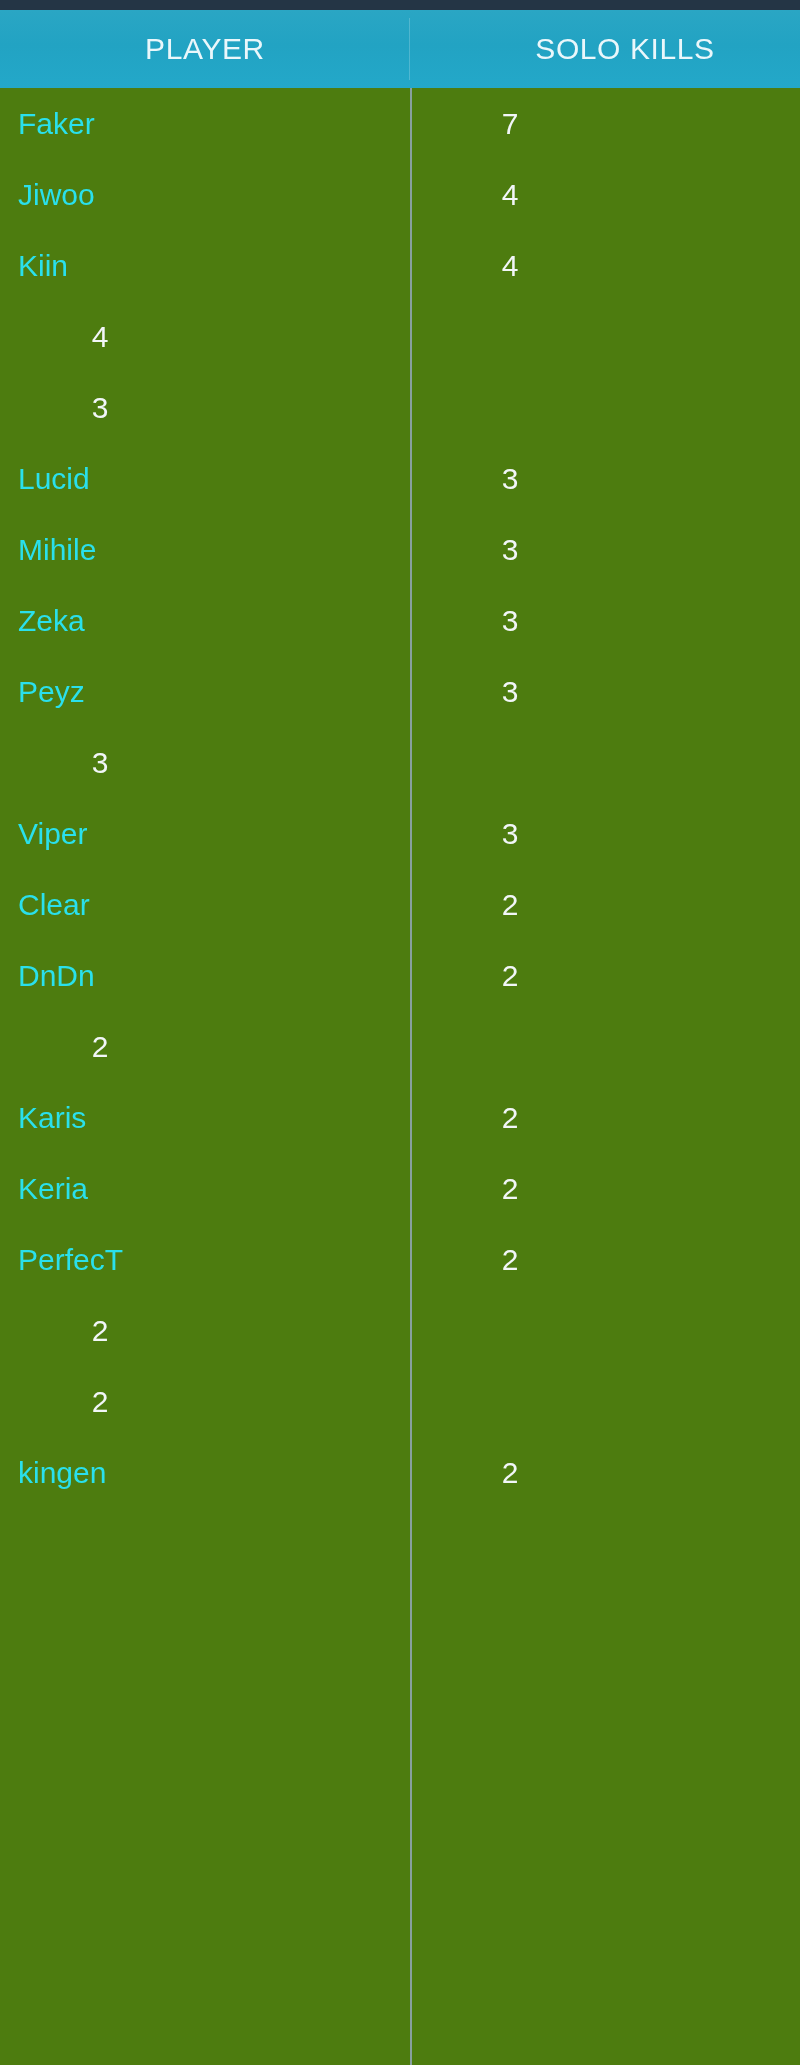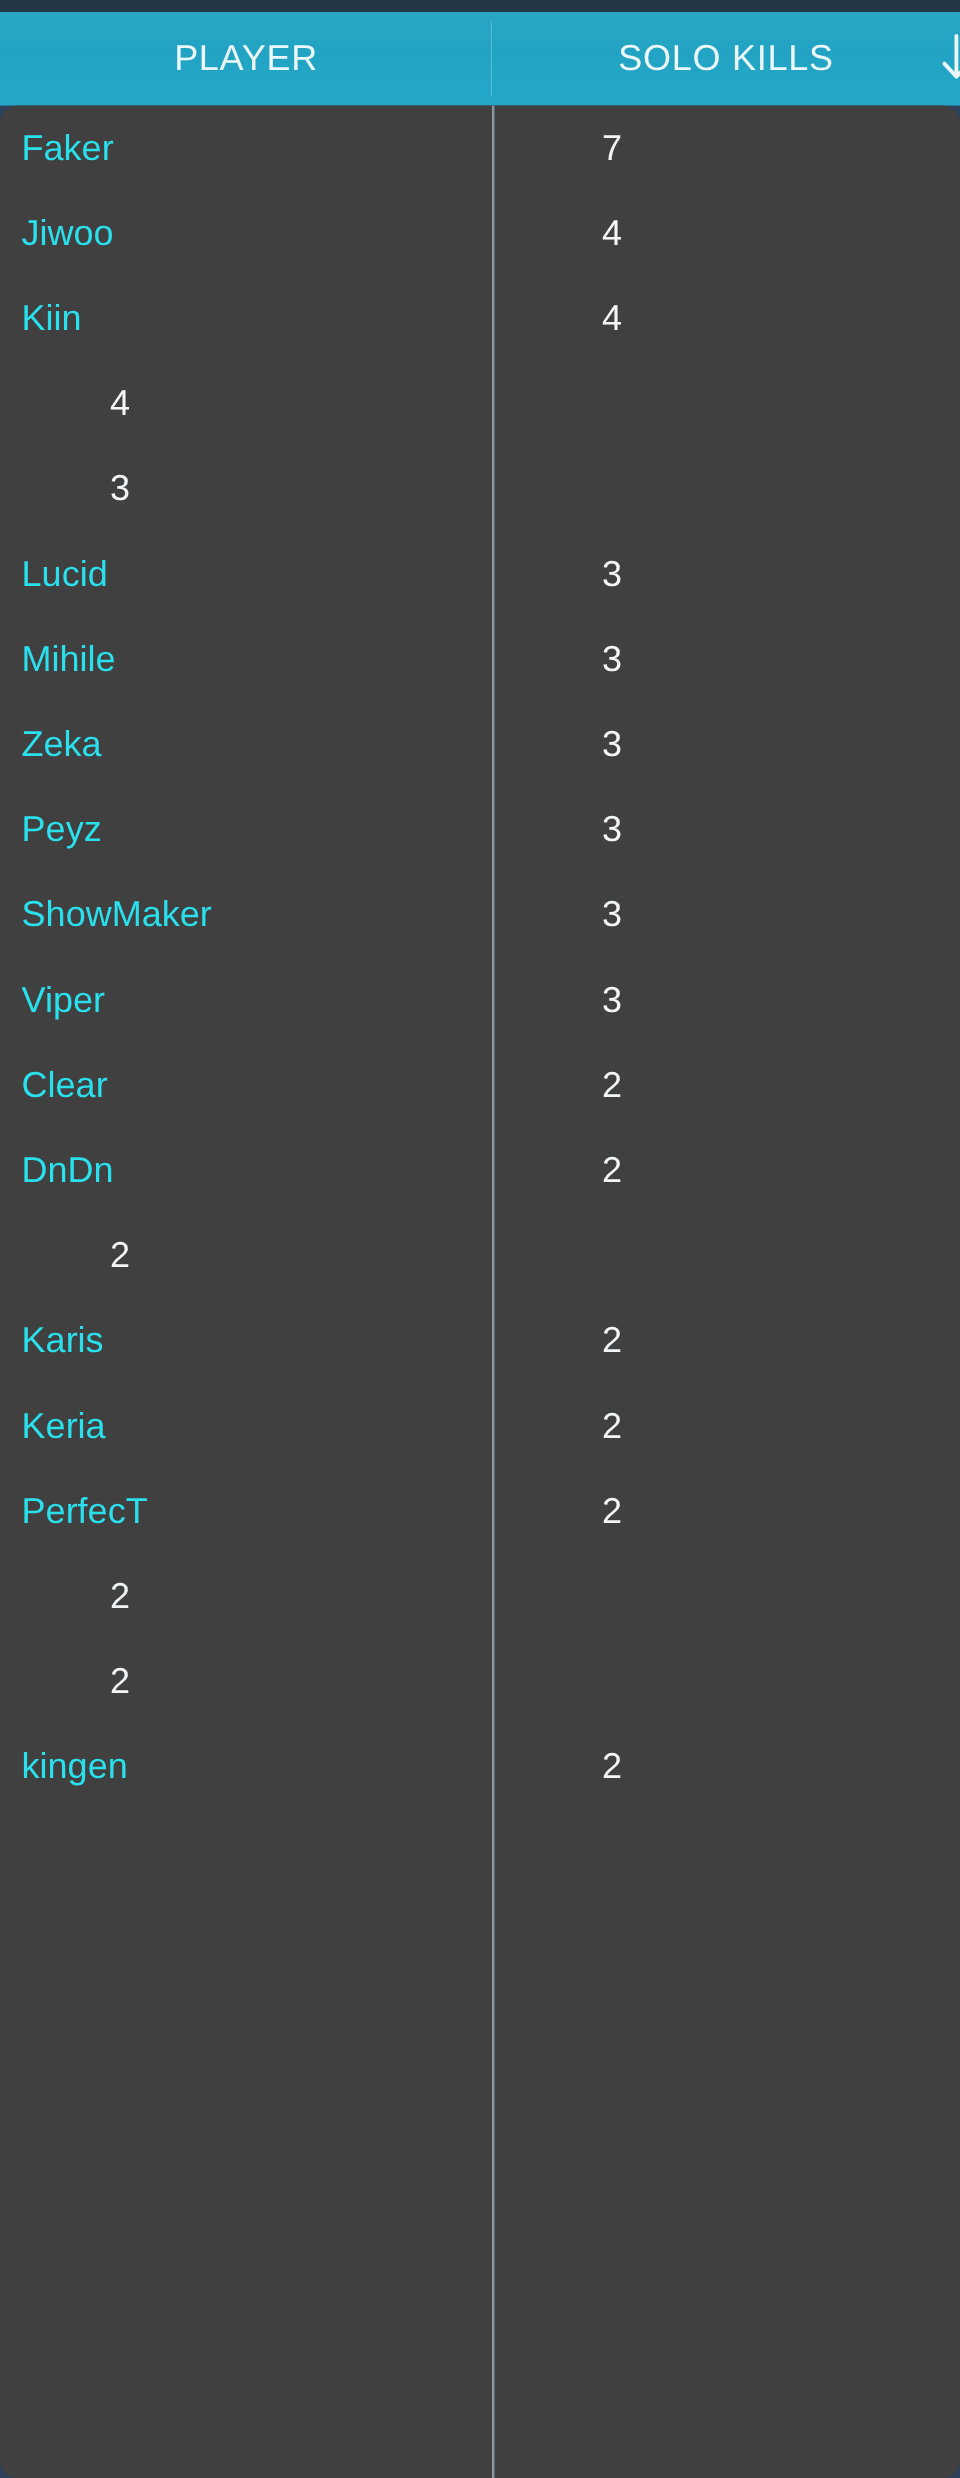--- a/index.html
+++ b/index.html
@@ -38,20 +38,21 @@
     position: absolute;
     top: 10px;
     left: 0;
     width: 800px;
     height: 78px;
     background: linear-gradient(180deg, #2aa6c4 0%, #22a3c3 45%, #23a8c9 100%);
     display: flex;
     align-items: center;
     box-sizing: border-box;
     overflow: hidden;
+    gap: 20px;
   }
 
   .th {
     display: flex;
     align-items: center;
     justify-content: center;
     height: 78px;
     box-sizing: border-box;
     position: relative;
   }
@@ -96,23 +97,22 @@
     display: block;
   }
 
   
   .table-body {
     position: absolute;
     top: 88px;
     left: 0;
     width: 800px;
     height: 1977px;
-    background: #404040;
+    background: #4d7c0f;
     overflow: hidden;
-    border-radius: 15px;
   }
 
   
   .col-divider {
     position: absolute;
     top: 0;
     left: 410px;
     width: 2px;
     height: 1977px;
     background: #93a7b8;
@@ -246,23 +246,20 @@
         </div>
         <div class="row">
           <div class="cell-player">
             <span class="player-name">Peyz</span>
           </div>
           <div class="cell-kills">
             <span class="kill-count">3</span>
           </div>
         </div>
         <div class="row">
-          <div class="cell-player">
-            <span class="player-name">ShowMaker</span>
-          </div>
           <div class="cell-kills">
             <span class="kill-count">3</span>
           </div>
         </div>
         <div class="row">
           <div class="cell-player">
             <span class="player-name">Viper</span>
           </div>
           <div class="cell-kills">
             <span class="kill-count">3</span>

